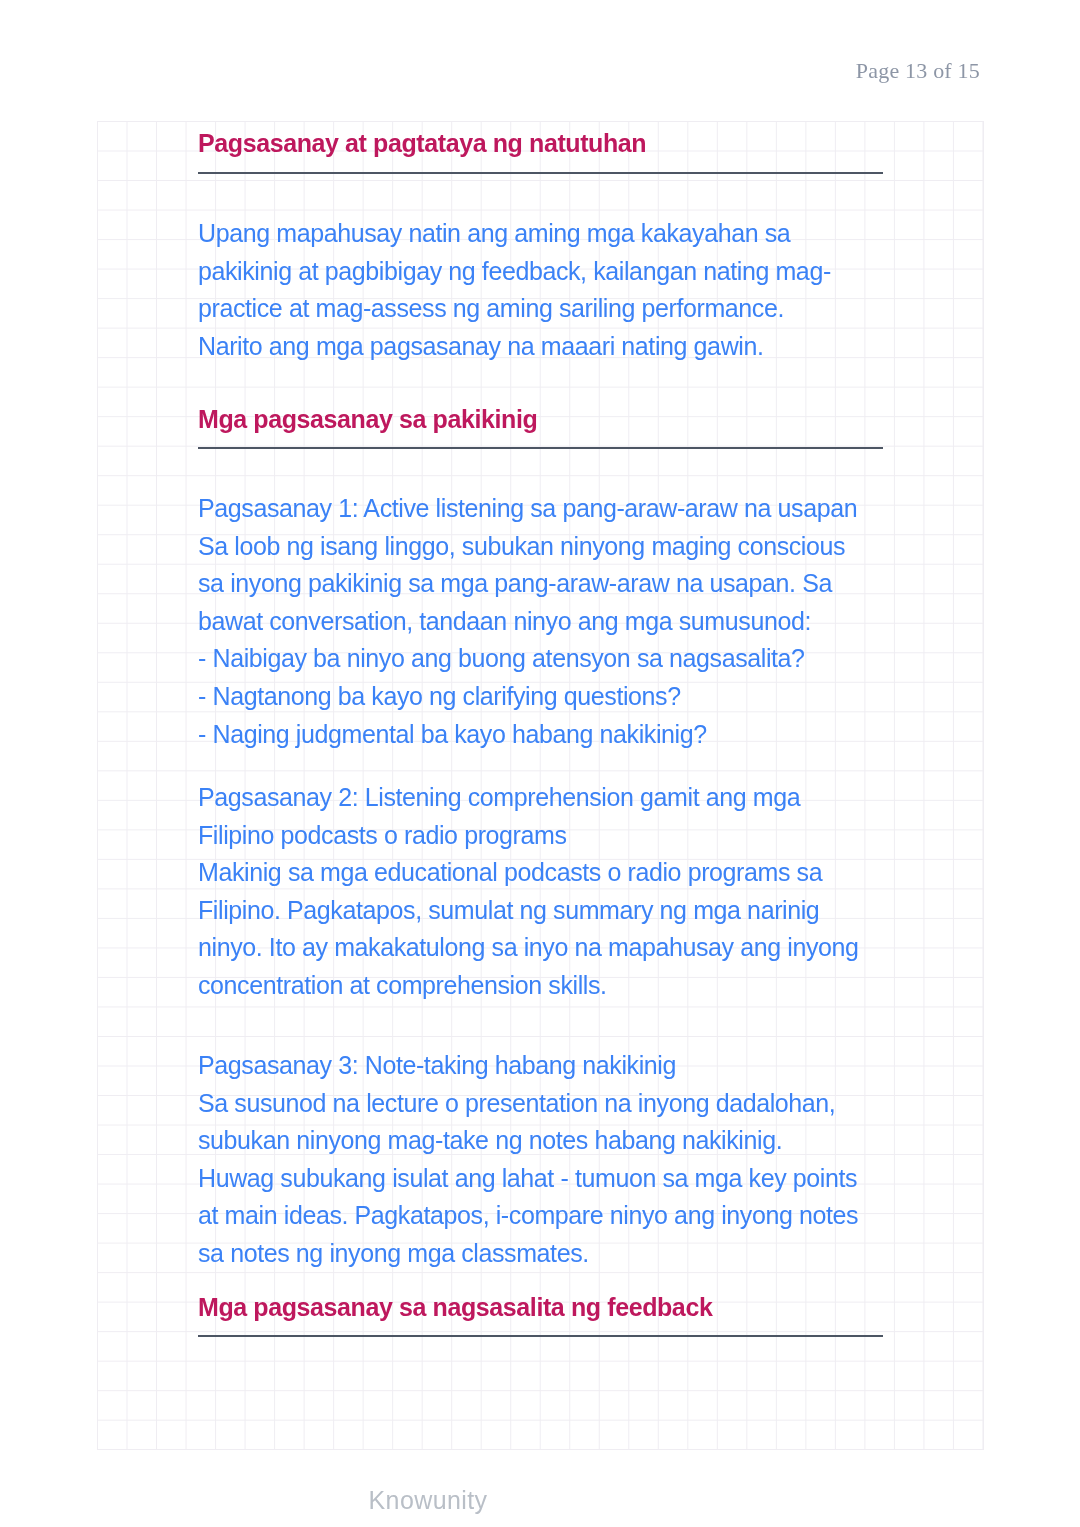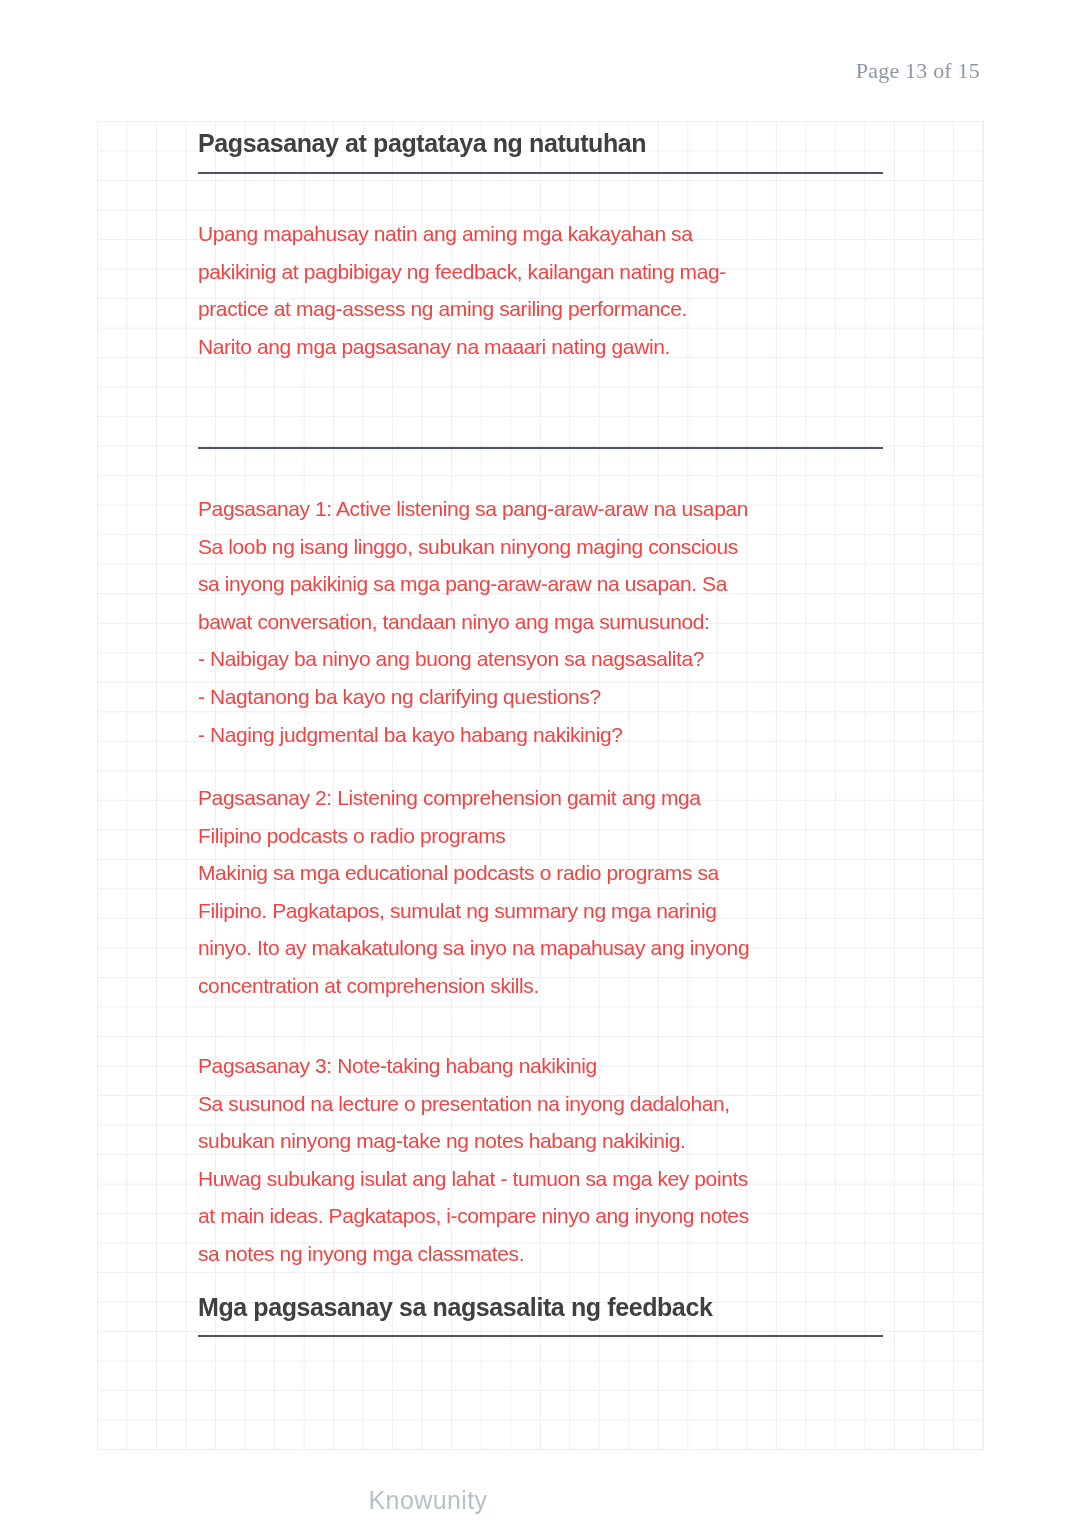--- a/index.html
+++ b/index.html
@@ -41,34 +41,34 @@
   .block {
     position: absolute;
     left: 198px;
     width: 720px;
     white-space: pre;
     text-align: left;
   }
   .heading {
     font-size: 25px;
     font-weight: bold;
-    color: #404040;
+    color: #be185d;
     letter-spacing: -0.4px;
     line-height: 30px;
   }
   .rule {
     position: absolute;
     left: 198px;
     width: 685px;
     height: 2px;
     background: #4d5664;
   }
   .paragraph {
-    font-size: 21px;
-    color: #ef4444;
+    font-size: 25px;
+    color: #3b82f6;
     letter-spacing: -0.4px;
     line-height: 37.6px;
   }
   .footer-brand {
     position: absolute;
     top: 1462px;
     left: 0;
     width: 856px;
     text-align: center;
     font-size: 25px;
@@ -86,20 +86,21 @@
   <div class="page-indicator">Page 13 of 15</div>
 
   <div class="block heading" style="top:104px">Pagsasanay at pagtataya ng natutuhan</div>
   <div class="rule" style="top:148px"></div>
 
   <div class="block paragraph" style="top:191px">Upang mapahusay natin ang aming mga kakayahan sa
 pakikinig at pagbibigay ng feedback, kailangan nating mag-
 practice at mag-assess ng aming sariling performance.
 Narito ang mga pagsasanay na maaari nating gawin.</div>
 
+  <div class="block heading" style="top:380px">Mga pagsasanay sa pakikinig</div>
   <div class="rule" style="top:423px"></div>
 
   <div class="block paragraph" style="top:466px">Pagsasanay 1: Active listening sa pang-araw-araw na usapan
 Sa loob ng isang linggo, subukan ninyong maging conscious
 sa inyong pakikinig sa mga pang-araw-araw na usapan. Sa
 bawat conversation, tandaan ninyo ang mga sumusunod:
 - Naibigay ba ninyo ang buong atensyon sa nagsasalita?
 - Nagtanong ba kayo ng clarifying questions?
 - Naging judgmental ba kayo habang nakikinig?</div>
 

